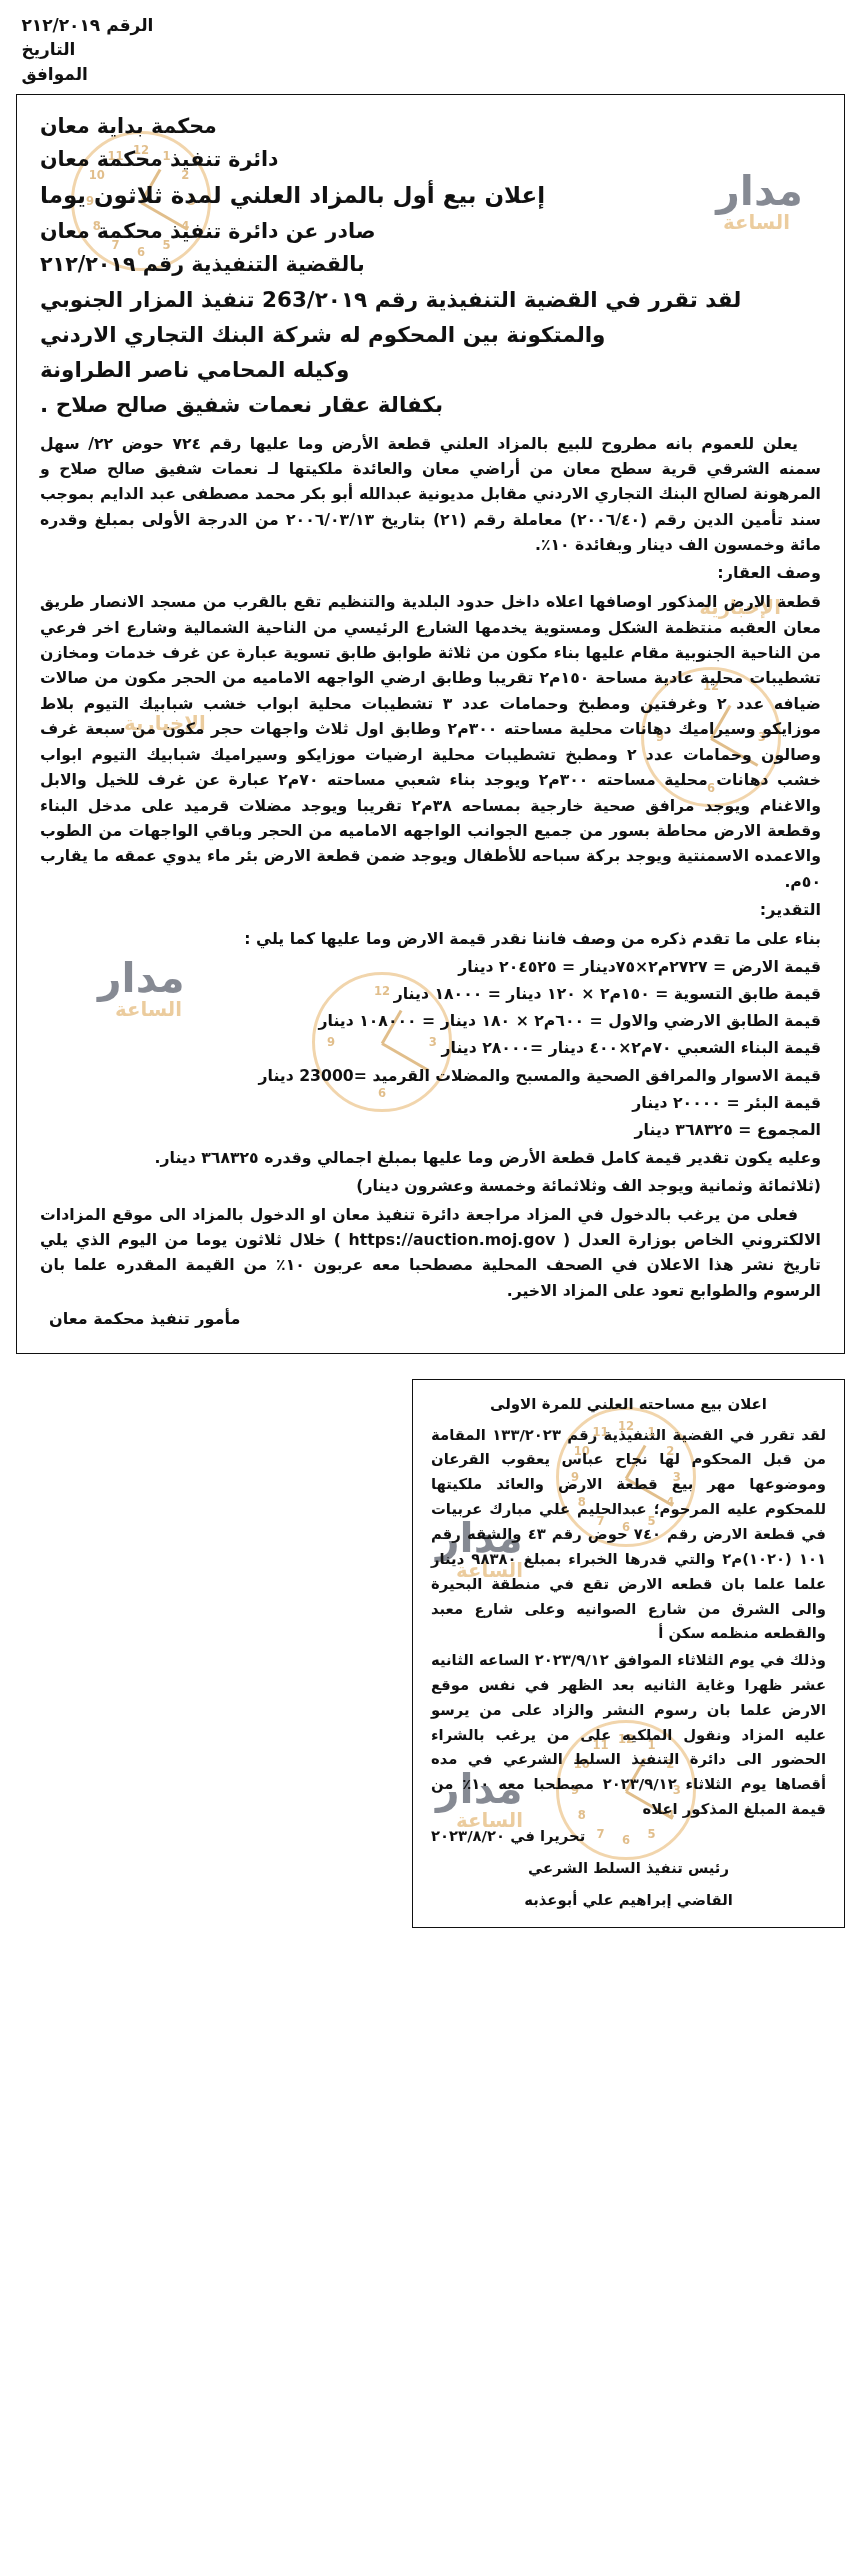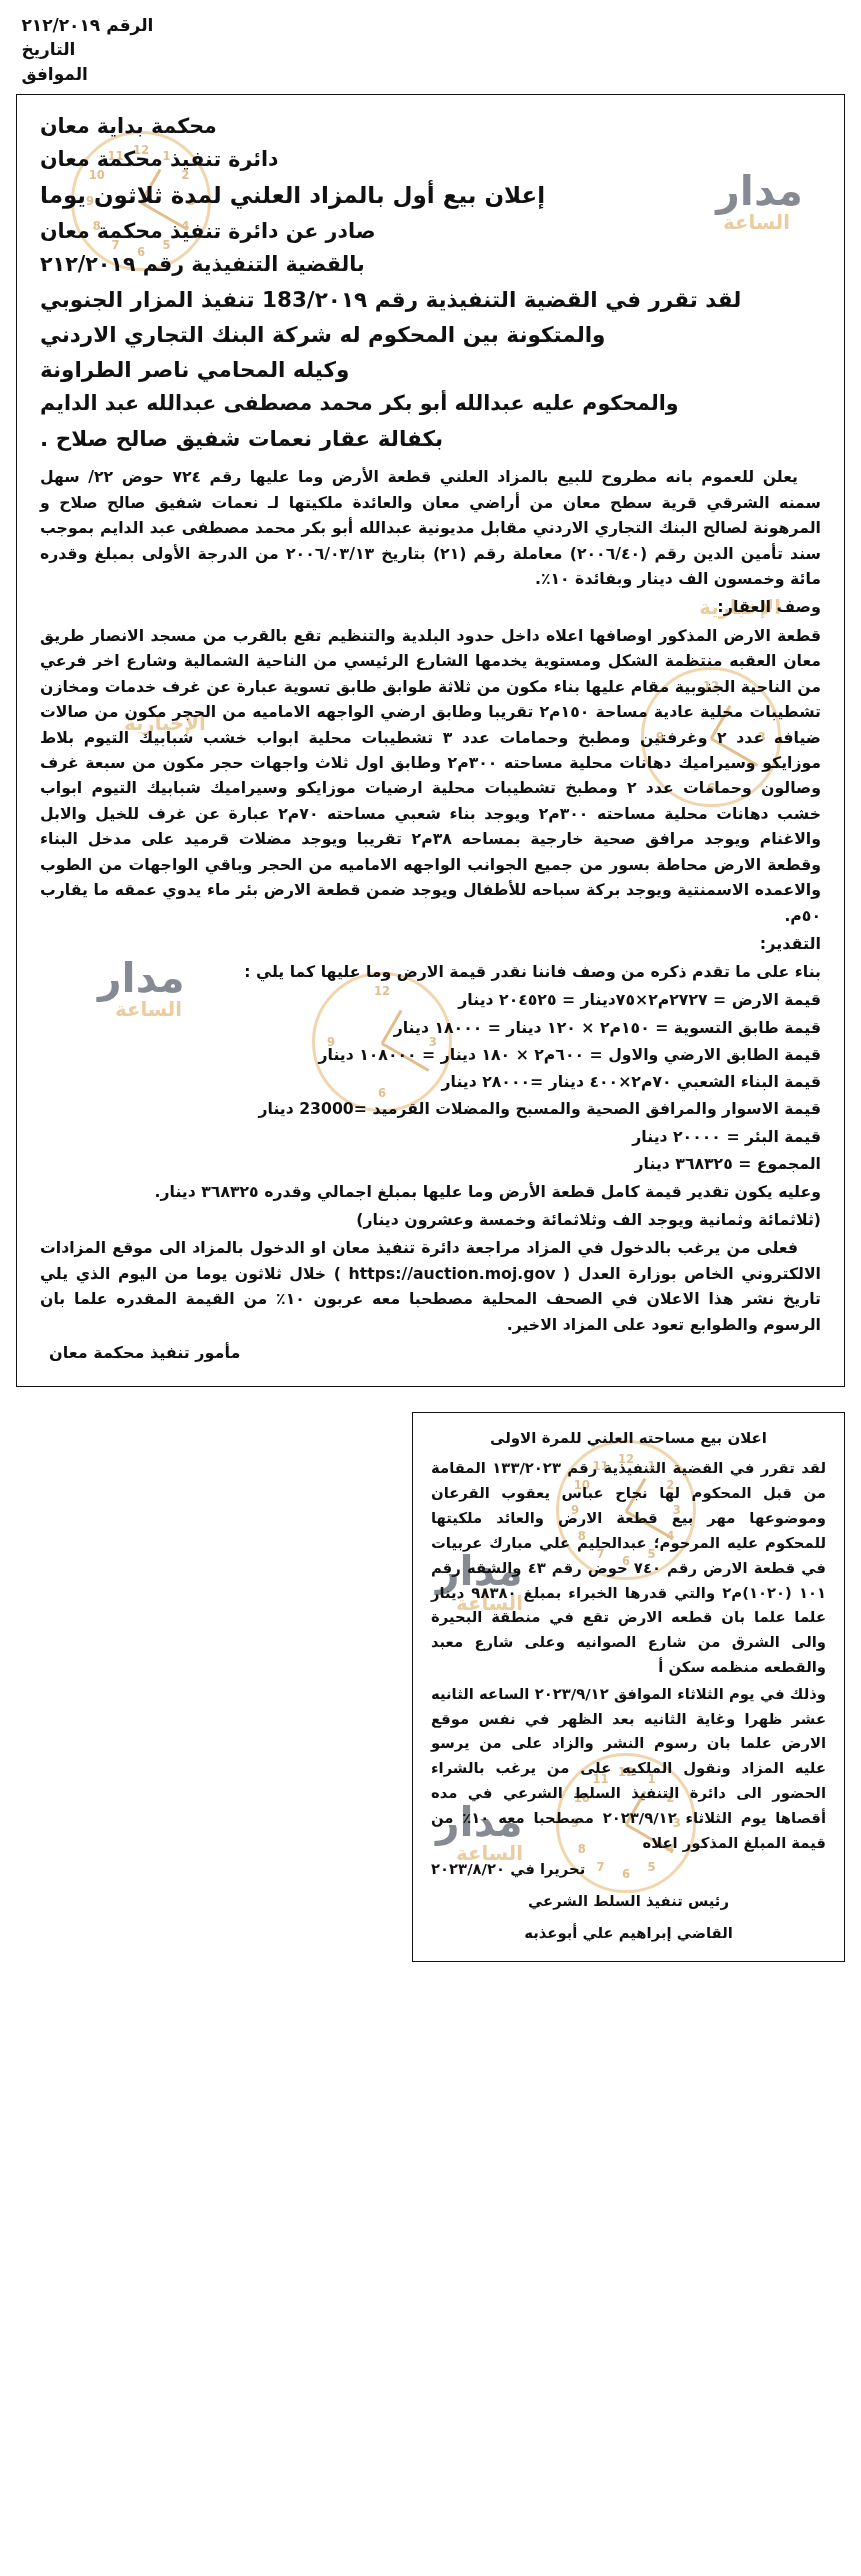--- a/index.html
+++ b/index.html
@@ -222,24 +222,23 @@
     </div>
 
     <div class="notice-inner">
 
       <div class="titles">
         <div class="t t1">محكمة بداية معان</div>
         <div class="t t2">دائرة تنفيذ محكمة معان</div>
         <div class="t t3">إعلان بيع أول بالمزاد العلني لمدة ثلاثون يوما</div>
         <div class="t t4">صادر عن دائرة تنفيذ محكمة معان</div>
         <div class="t t5">بالقضية التنفيذية رقم ٢١٢/٢٠١٩</div>
-        <div class="t t6">لقد تقرر في القضية التنفيذية رقم 183/٢٠١٩ تنفيذ المزار الجنوبي</div>
+        <div class="t t6">لقد تقرر في القضية التنفيذية رقم 263/٢٠١٩ تنفيذ المزار الجنوبي</div>
         <div class="t t7">والمتكونة بين المحكوم له شركة البنك التجاري الاردني</div>
         <div class="t t8">وكيله المحامي ناصر الطراونة</div>
-        <div class="t t9">والمحكوم عليه عبدالله أبو بكر محمد مصطفى عبدالله عبد الدايم</div>
         <div class="t t10">بكفالة عقار نعمات شفيق صالح صلاح .</div>
       </div>
 
       <div class="body">
         <p class="indent">يعلن للعموم بانه مطروح للبيع بالمزاد العلني قطعة الأرض وما عليها رقم ٧٢٤ حوض ٢٢/ سهل سمنه الشرقي قرية سطح معان من أراضي معان والعائدة ملكيتها لـ نعمات شفيق صالح صلاح و المرهونة لصالح البنك التجاري الاردني مقابل مديونية عبدالله أبو بكر محمد مصطفى عبد الدايم بموجب سند تأمين الدين رقم (٢٠٠٦/٤٠) معاملة رقم (٢١) بتاريخ ٢٠٠٦/٠٣/١٣ من الدرجة الأولى بمبلغ وقدره مائة وخمسون الف دينار وبفائدة ١٠٪.</p>
 
         <p class="sec-label">وصف العقار:</p>
         <p>قطعة الارض المذكور اوصافها اعلاه داخل حدود البلدية والتنظيم تقع بالقرب من مسجد الانصار طريق معان العقبه منتظمة الشكل ومستوية يخدمها الشارع الرئيسي من الناحية الشمالية وشارع اخر فرعي من الناحية الجنوبية مقام عليها بناء مكون من ثلاثة طوابق طابق تسوية عبارة عن غرف خدمات ومخازن تشطيبات محلية عادية مساحة ١٥٠م٢ تقريبا وطابق ارضي الواجهه الاماميه من الحجر مكون من صالات ضيافه عدد ٢ وغرفتين ومطبخ وحمامات عدد ٣ تشطيبات محلية ابواب خشب شبابيك التيوم بلاط موزايكو وسيراميك دهانات محلية مساحته ٣٠٠م٢ وطابق اول ثلاث واجهات حجر مكون من سبعة غرف وصالون وحمامات عدد ٢ ومطبخ تشطيبات محلية ارضيات موزايكو وسيراميك شبابيك التيوم ابواب خشب دهانات محلية مساحته ٣٠٠م٢ ويوجد بناء شعبي مساحته ٧٠م٢ عبارة عن غرف للخيل والابل والاغنام ويوجد مرافق صحية خارجية بمساحه ٣٨م٢ تقريبا ويوجد مضلات قرميد على مدخل البناء وقطعة الارض محاطة بسور من جميع الجوانب الواجهه الاماميه من الحجر وباقي الواجهات من الطوب والاعمده الاسمنتية ويوجد بركة سباحه للأطفال ويوجد ضمن قطعة الارض بئر ماء يدوي عمقه ما يقارب ٥٠م.</p>
 
         <p class="sec-label">التقدير:</p>

